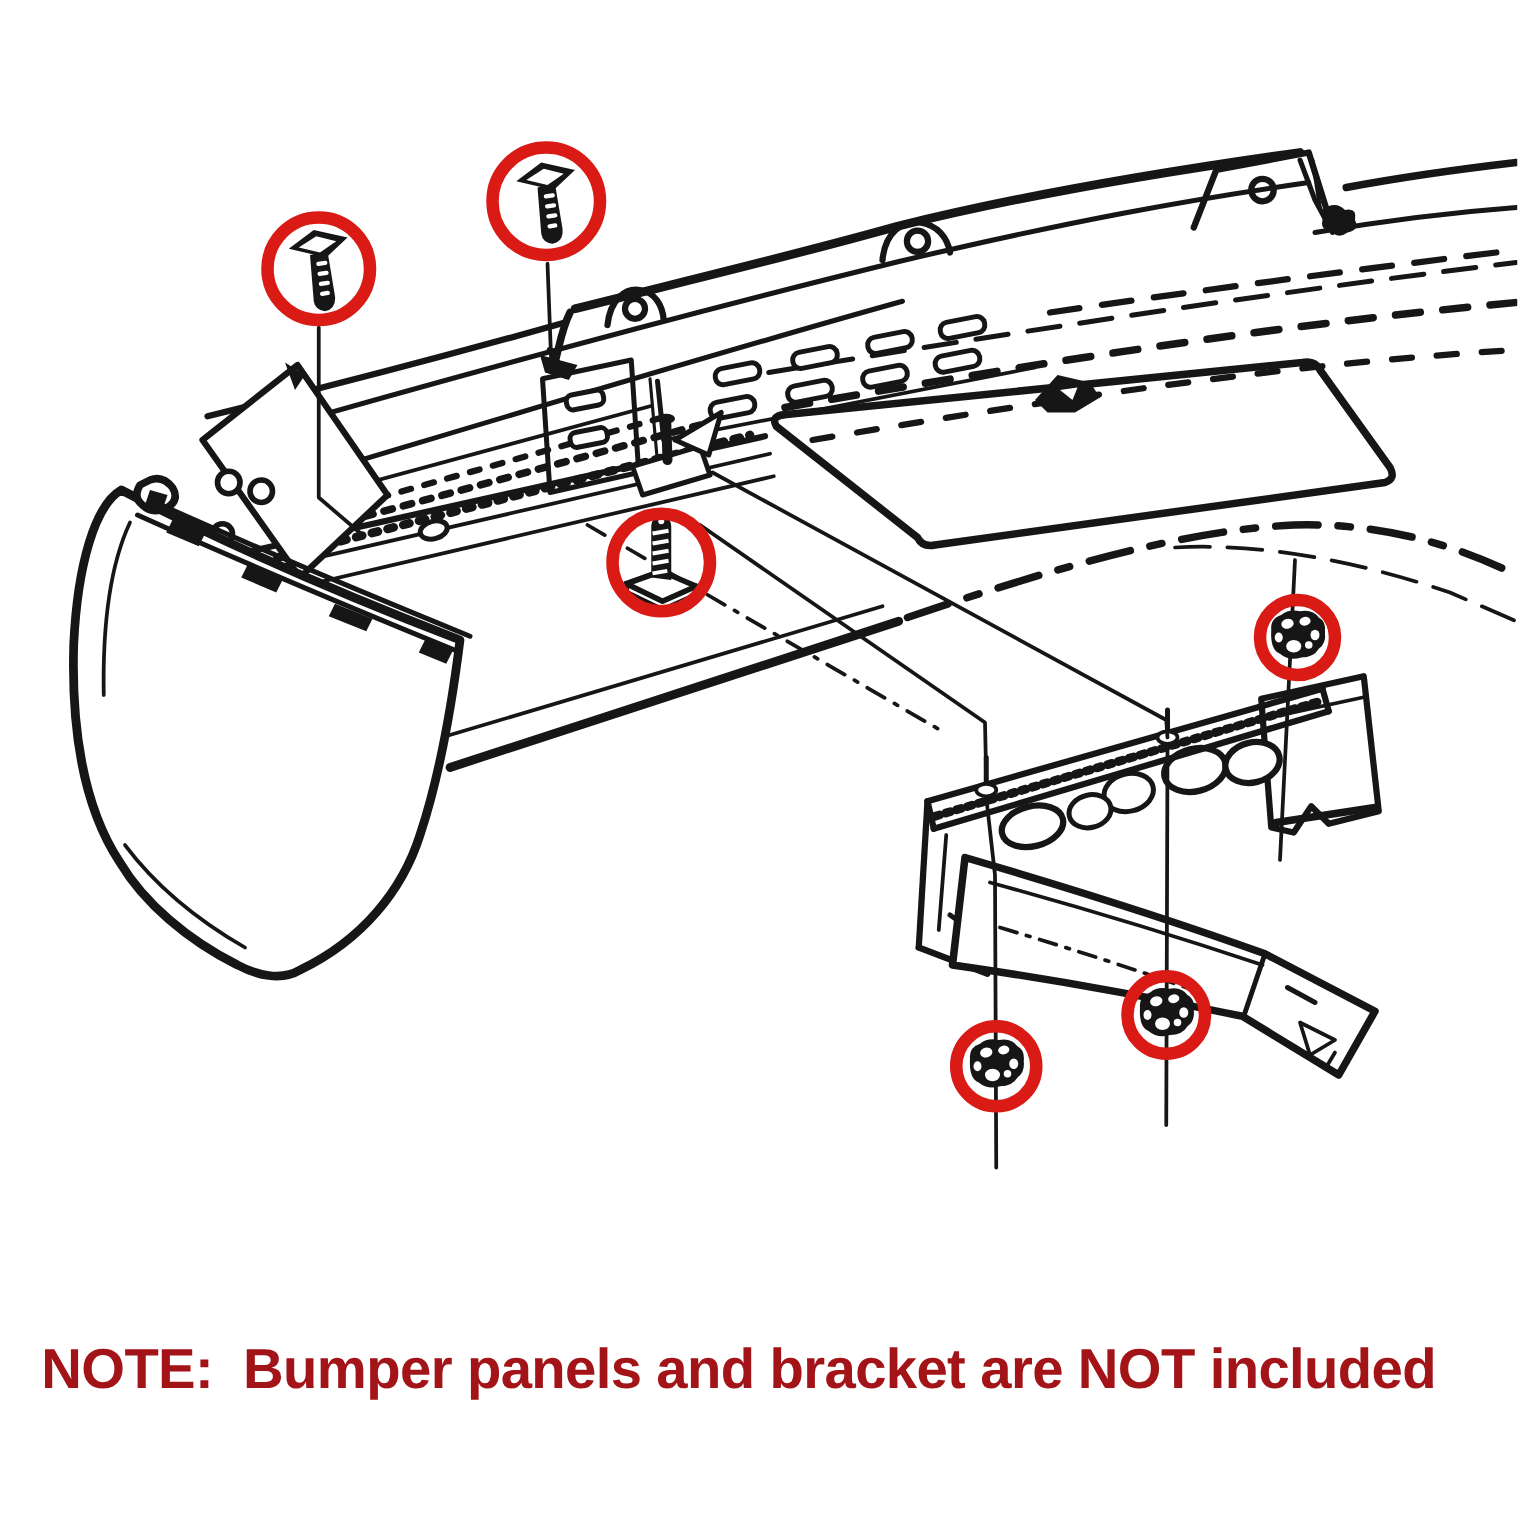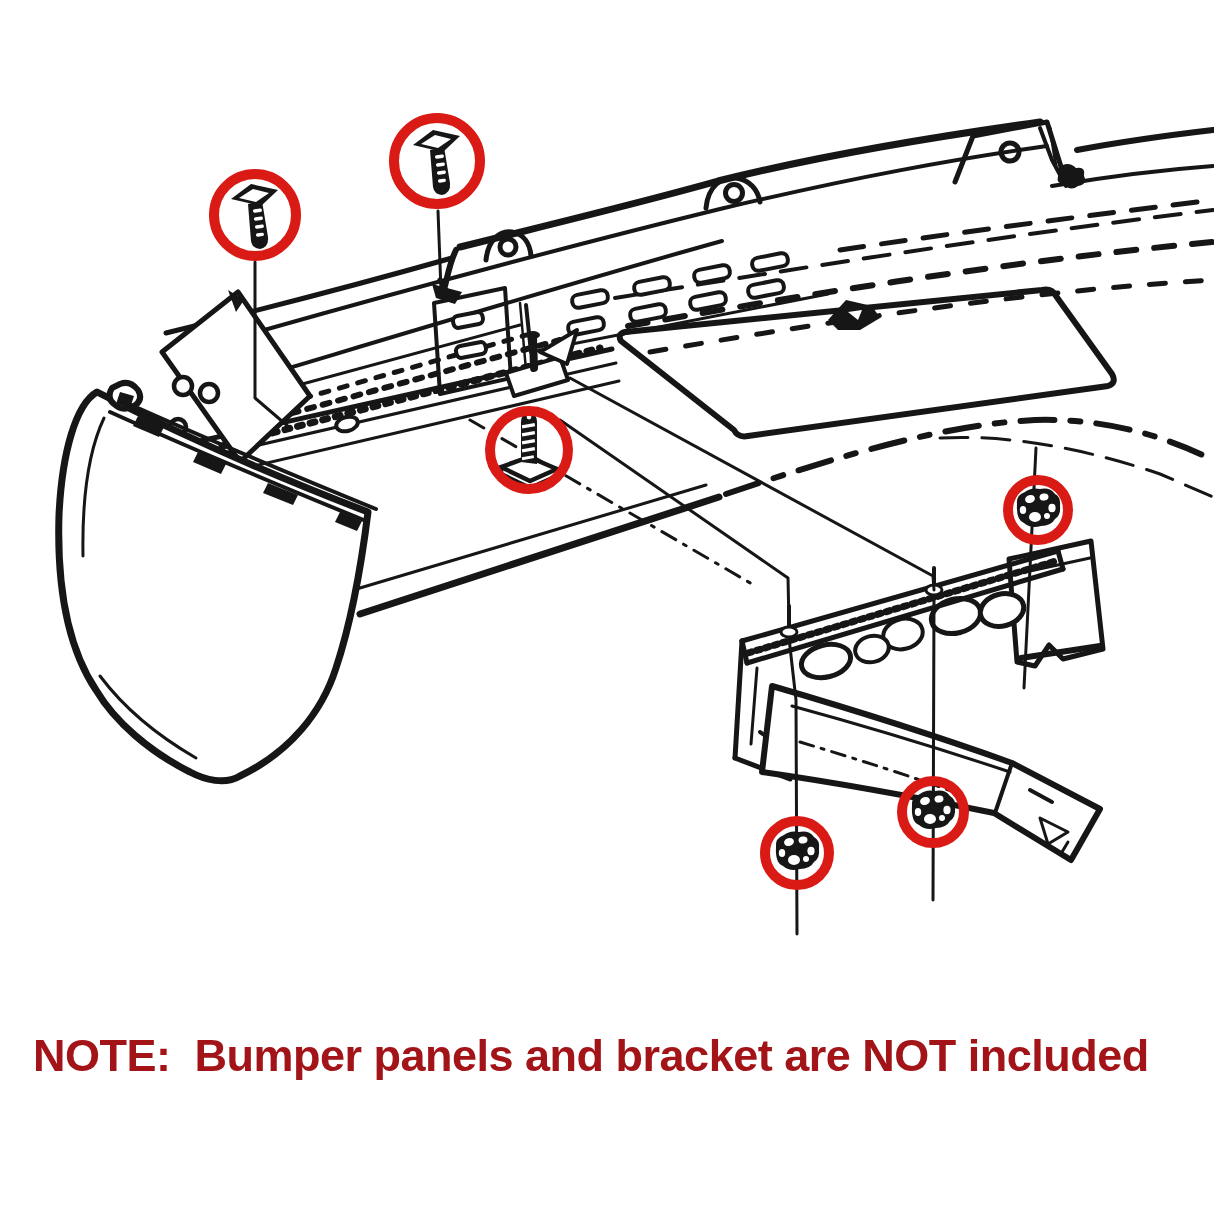--- a/index.html
+++ b/index.html
@@ -1,19 +1,19 @@
 <!DOCTYPE html>
 <html><head>
 <meta charset="utf-8">
 <style>
   html,body{margin:0;padding:0;background:#ffffff;}
   .stage{position:relative;width:1214px;height:1214px;background:#fff;overflow:hidden;
          font-family:"Liberation Sans", sans-serif;}
   .stage svg{position:absolute;left:0;top:0;}
-  .note{position:absolute;left:33px;top:1030px;font-weight:bold;font-size:45px;
+  .note{position:absolute;left:33px;top:1069px;font-weight:bold;font-size:45px;
         letter-spacing:-0.5px;white-space:pre;color:#a31418;}
   .ln{stroke:#161616;fill:none;stroke-linecap:round;stroke-linejoin:round;}
   .fl{fill:#161616;stroke:none;}
   .wf{fill:#ffffff;stroke:#161616;stroke-linejoin:round;}
 </style>
 </head>
 <body>
 
 <div class="stage">
 

